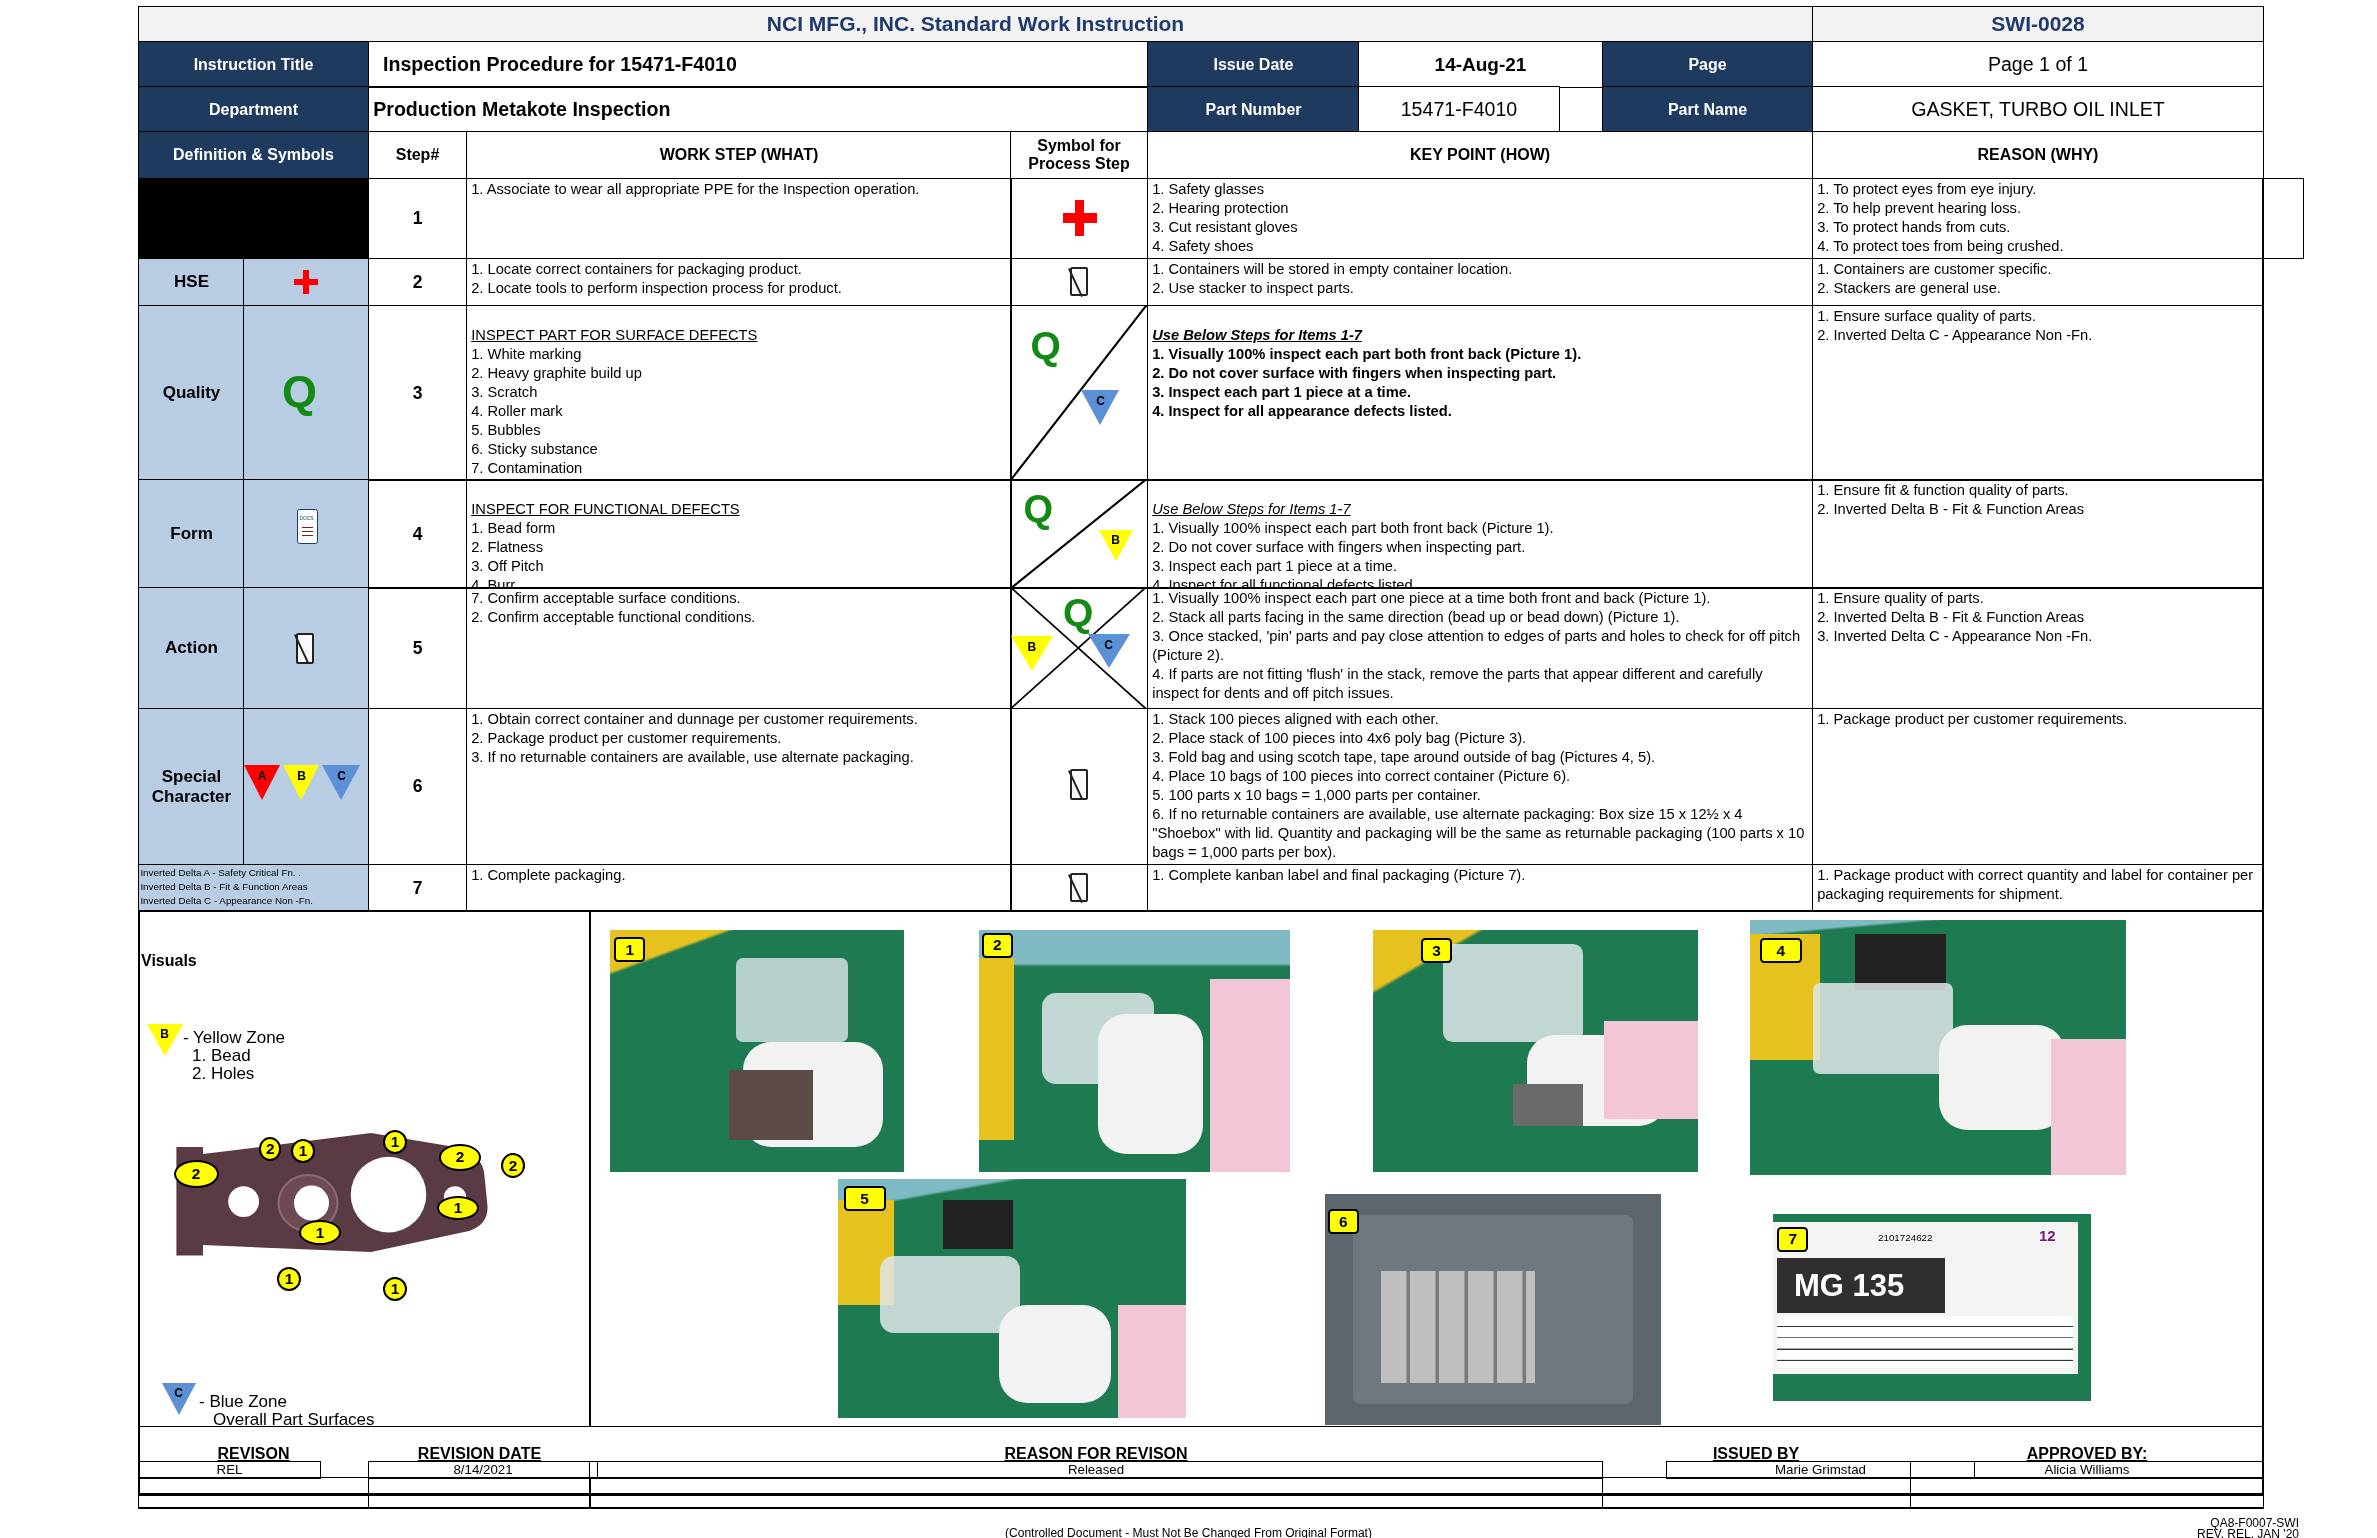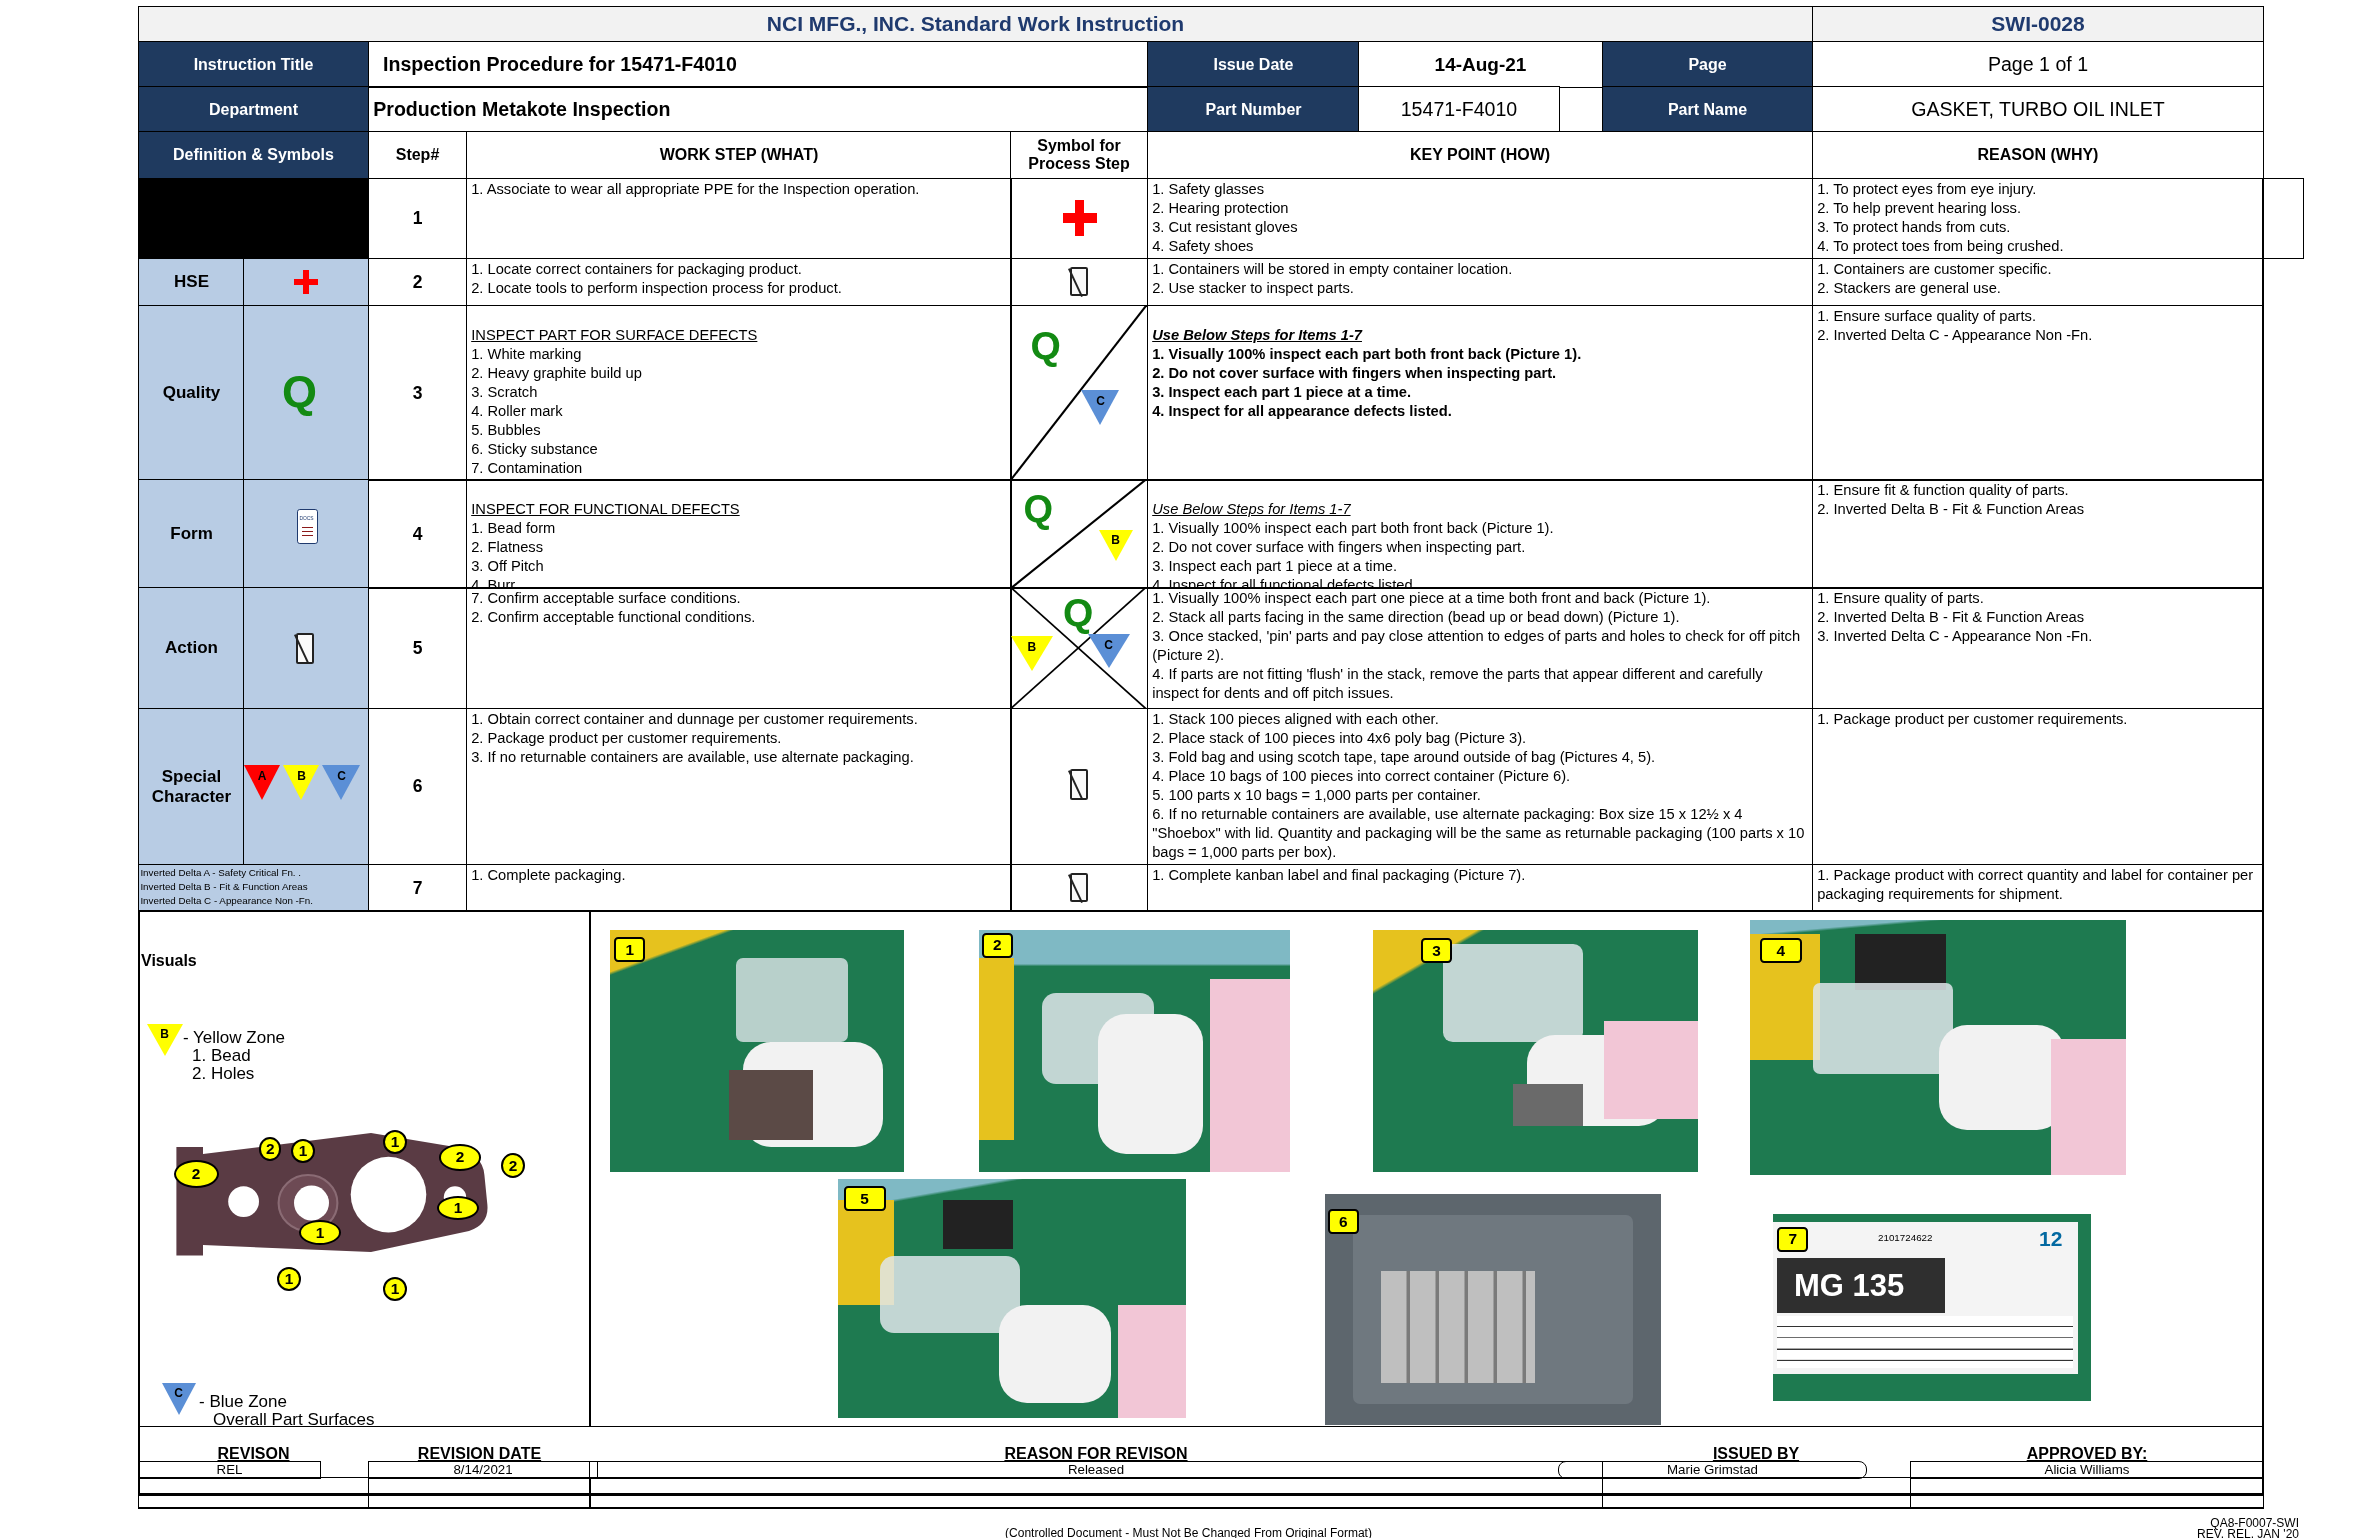--- a/index.html
+++ b/index.html
@@ -316,38 +316,38 @@
   <div class="badge" style="left:5.6px; top:7px; width:42px;">5</div>
 </div>
 <div class="photo" style="left:1325px; top:1194px; width:336px; height:231px; background:#5d666d;">
   <div style="position:absolute; left:28px; top:21px; width:280px; height:189px; background:#6f787f; border-radius:7px;"></div>
   <div style="position:absolute; left:56px; top:77px; width:154px; height:112px; background:repeating-linear-gradient(90deg,#bfbfbf 0,#bfbfbf 25px,#7a7a7a 26px,#7a7a7a 29px);"></div>
   <div class="badge" style="left:2.8px; top:15.4px;">6</div>
 </div>
 <div class="photo" style="left:1773px; top:1214px; width:318px; height:187px; background:#1e7a50;">
   <div style="position:absolute; left:0; top:8.4px; width:305px; height:152px; background:#f4f4f4;">
     <span style="position:absolute; left:105px; top:9.8px; font-size:9.8px;">2101724622</span>
-    <span style="position:absolute; left:266px; top:4.2px; font-size:21px; font-weight:bold; color:#0369a1;">12</span>
+    <span style="position:absolute; left:266px; top:4.2px; font-size:15px; font-weight:bold; color:#701a75;">12</span>
     <div style="position:absolute; left:4.2px; top:36px; width:168px; height:55px; background:#2f2f2f;"></div>
     <span style="position:absolute; left:21px; top:46px; font-size:31px; font-weight:bold; color:#fff;">MG 135</span>
     <div style="position:absolute; left:4.2px; top:94px; width:296px; height:52px; background:repeating-linear-gradient(180deg,#fff 0,#fff 9.8px,#333 10.5px,#333 11.2px);"></div>
   </div>
   <div class="badge" style="left:4.2px; top:12.6px;">7</div>
 </div>
 
 <div class="rev-h" style="left:138px; top:1445px; width:231px;">REVISON</div>
 <div class="rev-h" style="left:368px; top:1445px; width:223px;">REVISION DATE</div>
 <div class="rev-h" style="left:589px; top:1445px; width:1014px;">REASON FOR REVISON</div>
 <div class="rev-h" style="left:1602px; top:1445px; width:308px;">ISSUED BY</div>
 <div class="rev-h" style="left:1910px; top:1445px; width:354px;">APPROVED BY:</div>
 
 <div class="rev-c" style="left:138px; top:1461px; width:183px; height:17.5px;">REL</div>
 <div class="rev-c" style="left:368px; top:1461px; width:230px; height:17.5px;">8/14/2021</div>
 <div class="rev-c" style="left:589px; top:1461px; width:1014px; height:17.5px;">Released</div>
-<div class="rev-c" style="left:1558px; top:1461px; width:309px; height:17.5px;border-radius:8px;">Marie Grimstad</div>
+<div class="rev-c" style="left:1666px; top:1461px; width:309px; height:17.5px;">Marie Grimstad</div>
 <div class="rev-c" style="left:1910px; top:1461px; width:354px; height:17.5px;">Alicia Williams</div>
 
 <div class="rev-c" style="left:138px; top:1477px; width:231px; height:19px;"></div>
 <div class="rev-c" style="left:368px; top:1477px; width:223px; height:19px;"></div>
 <div class="rev-c" style="left:589px; top:1477px; width:1014px; height:19px;"></div>
 <div class="rev-c" style="left:1602px; top:1477px; width:309px; height:19px;"></div>
 <div class="rev-c" style="left:1910px; top:1477px; width:354px; height:19px;"></div>
 
 <div class="rev-c" style="left:138px; top:1494px; width:231px; height:15.4px; border-bottom-width:2.8px;"></div>
 <div class="rev-c" style="left:368px; top:1494px; width:223px; height:15.4px; border-bottom-width:2.8px;"></div>

